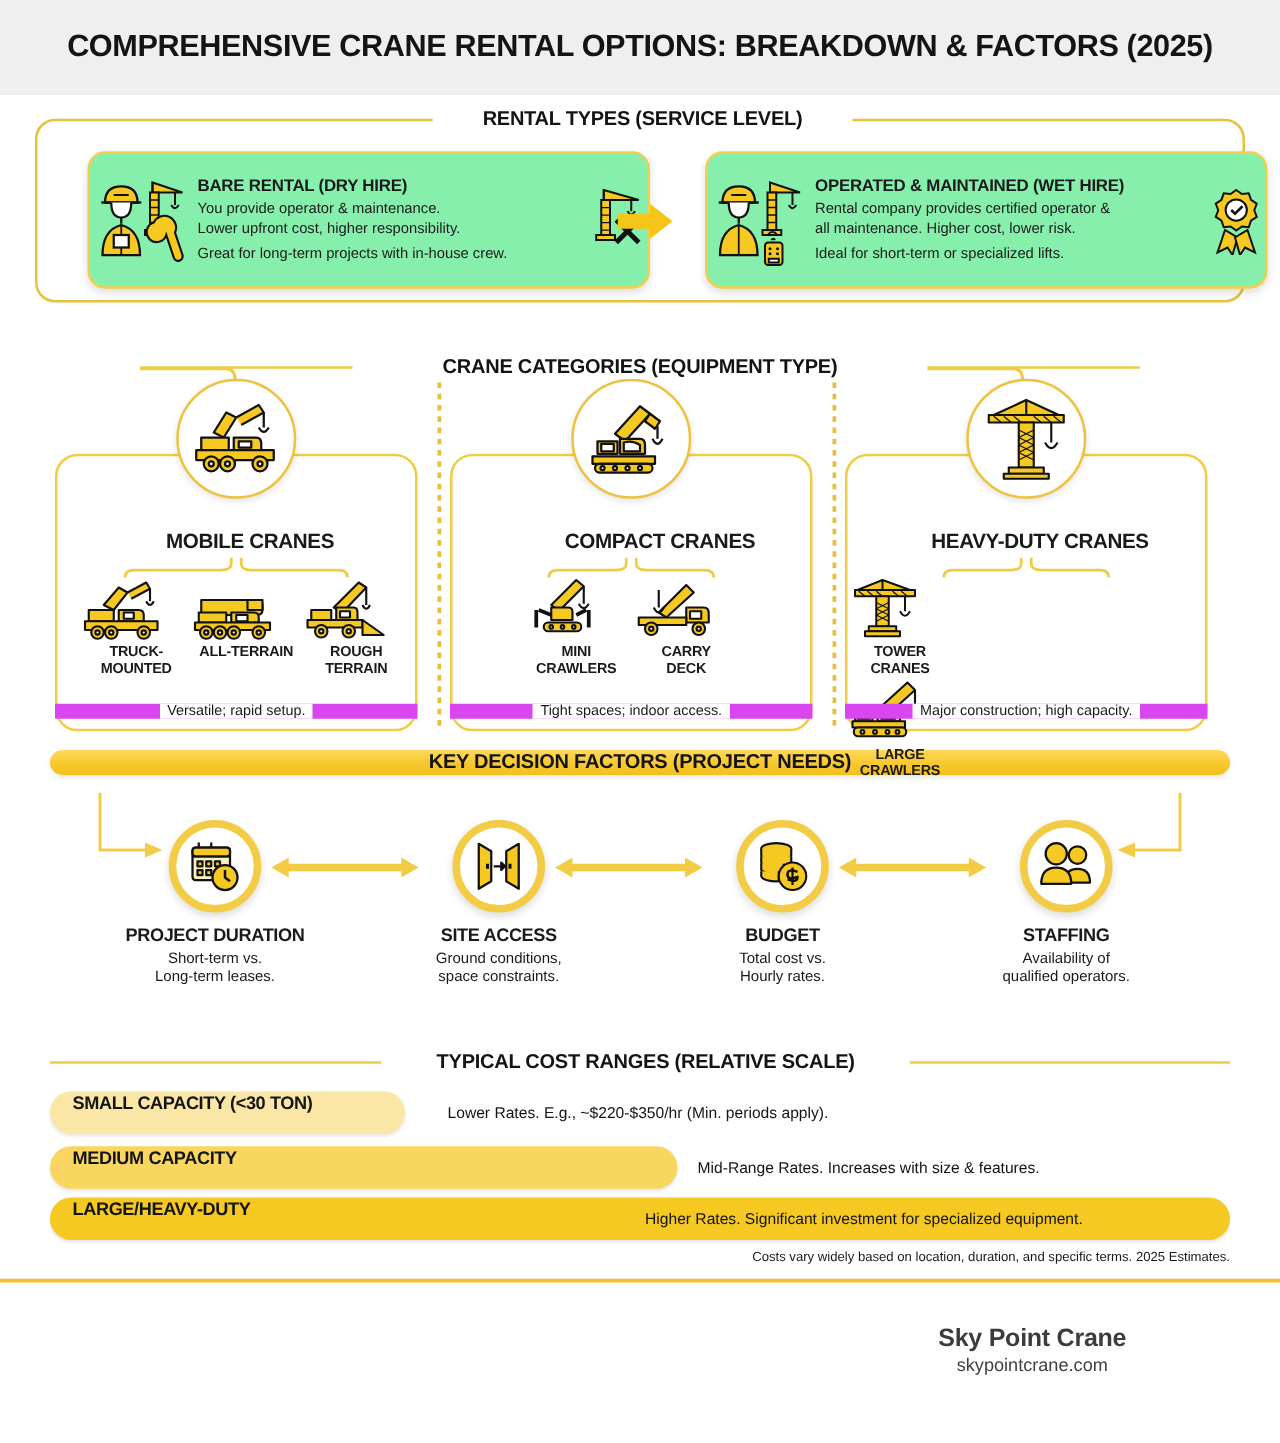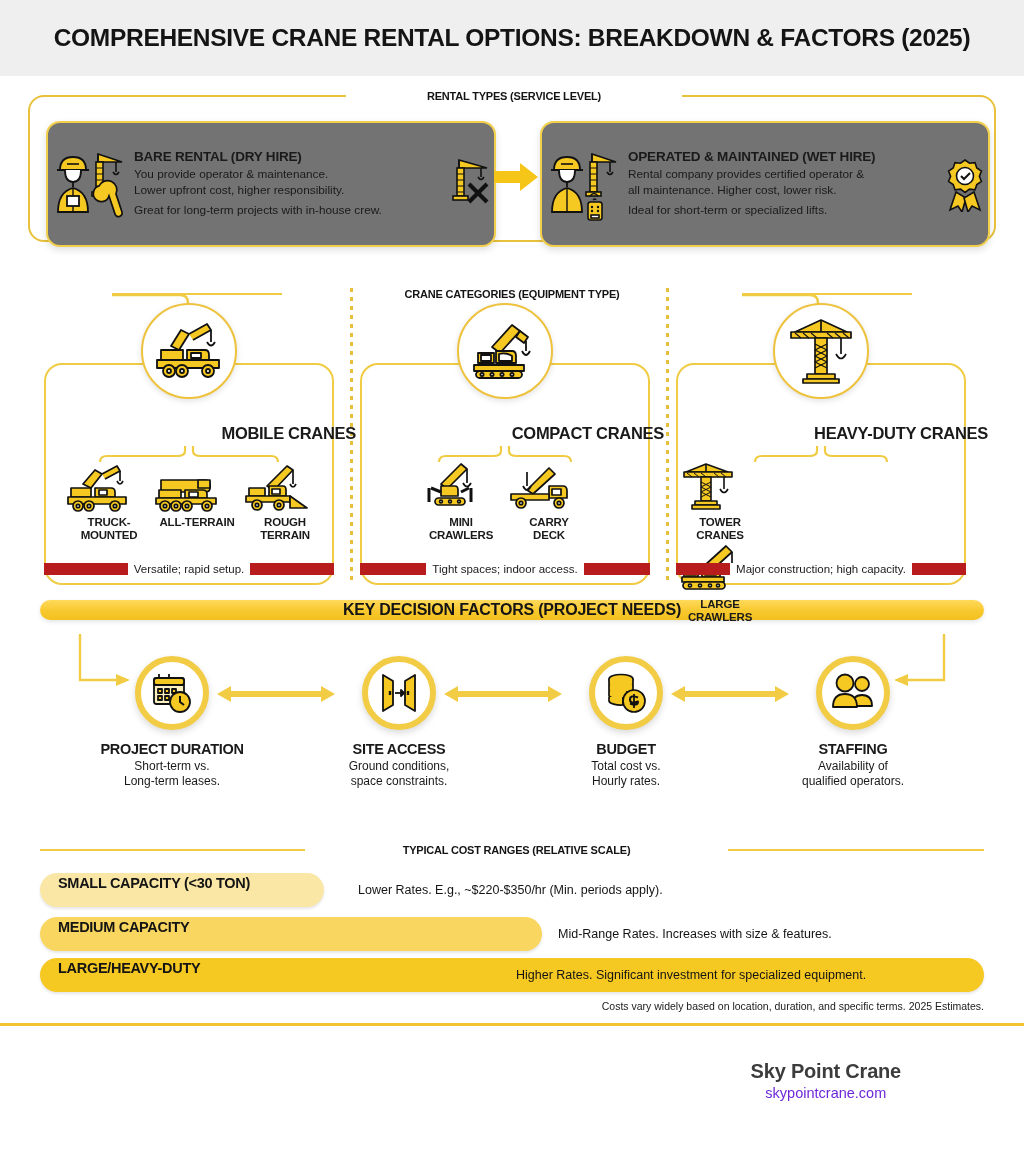--- a/index.html
+++ b/index.html
@@ -22,38 +22,38 @@
     font-size: 24.5px; font-weight: 800; letter-spacing: -0.3px;
     color:#141414; white-space:nowrap;
   }
 
   
   .sec-title-wrap {
     position:absolute; display:flex; align-items:center; justify-content:center;
     gap:14px; z-index:6;
   }
   .sec-title {
-    font-size:11px; font-weight:800; color:#141414; white-space:nowrap;
+    font-size:16px; font-weight:800; color:#141414; white-space:nowrap;
     background:#fff; padding:0 10px; letter-spacing:-0.2px;
   }
 
   
   .s1-frame {
     position:absolute; left:28px; top:95px; width:968px; height:147px;
     border:2.4px solid #e8c23c; border-radius:16px;
   }
   .s1-titlemask{
     position:absolute; left:346px; top:85px; width:336px; height:22px;
     background:#fff; z-index:5;
   }
   .card {
-    position:absolute; top:121px; width:450px; height:126px;
-    background:#737373; border:2.4px solid #f2cf4a; border-radius:14px;
+    position:absolute; top:121px; width:450px; height:110px;
+    background:#86efac; border:2.4px solid #f2cf4a; border-radius:14px;
     box-shadow: 0 3px 7px rgba(0,0,0,.13);
-    display:flex; align-items:center; z-index:7;
+    display:flex; align-items:center; z-index:7;margin-left:24px;
   }
   .card.left  { left:46px; }
   .card.right { left:540px; }
   .card-icons { width:86px; flex:none; display:flex; align-items:center; justify-content:center; }
   .card-body  { flex:1; padding-right:8px; }
   .card-title { font-size:13.5px; font-weight:800; letter-spacing:-0.2px; margin-bottom:3px; }
   .card-line  { font-size:11.8px; line-height:15.5px; color:#1a1a1a; }
   .card-line.sp { margin-top:5px; }
   .card-tail  { width:46px; flex:none; display:flex; align-items:center; justify-content:center; }
   .arrow-between {
@@ -71,34 +71,34 @@
   .s2-hdr-line {
     position:absolute; top:293px; height:2.4px; background:#f0cb44; z-index:1;
   }
   .circle-badge {
     position:absolute; top:303px; width:96px; height:96px; border-radius:50%;
     background:#fff; border:2.6px solid #eec23c; z-index:4;
     display:flex; align-items:center; justify-content:center;
     box-shadow:0 2px 6px rgba(0,0,0,.12);
   }
   .cat-name {
-    position:absolute; top:424px; width:312px; text-align:right;
+    position:absolute; top:424px; width:312px; text-align:center;
     font-size:16.5px; font-weight:800; letter-spacing:-0.3px; z-index:5;
   }
   .sub-row {
     position:absolute; top:460px; width:290px; display:flex; justify-content:center;
     z-index:5;
   }
   .sub-item { width:88px; text-align:center; }
   .sub-label {
     margin-top:2px; font-size:11.5px; font-weight:800; line-height:13px; letter-spacing:-0.2px;
   }
   .cat-foot {
     position:absolute; top:563px; width:290px; text-align:center;
-    font-size:11.5px; color:#1a1a1a; background:#b91c1c; z-index:5;
+    font-size:11.5px; color:#1a1a1a; background:#d946ef; z-index:5;
   }
   .cat-foot span { background:#fff; padding:0 6px; }
   .vsep {
     position:absolute; top:288px; width:3px; height:297px; z-index:3;
     background-image: linear-gradient(#e8bf3d 50%, rgba(255,255,255,0) 0%);
     background-position: left;
     background-size: 3px 9px;
     background-repeat: repeat-y;
   }
 
@@ -142,21 +142,21 @@
     position:absolute; right:40px; top:1000px;
     font-size:10.5px; color:#1a1a1a; white-space:nowrap;
   }
   .bottom-rule {
     position:absolute; left:0; top:1023px; width:1024px; height:2.6px; background:#f2c230;
   }
 
   
   .footer { position:absolute; right:123px; top:1060px; text-align:center; }
   .footer .brand { font-size:20px; font-weight:800; color:#3c3c3c; letter-spacing:-0.2px; }
-  .footer .site { font-size:14.5px; color:#6d28d9; margin-top:2px; }
+  .footer .site { font-size:14.5px; color:#404040; margin-top:2px; }
 
   svg { display:block; }
 </style>
 </head>
 <body>
 
 <div class="page">
 
   <div class="header">
     <h1>COMPREHENSIVE CRANE RENTAL OPTIONS: BREAKDOWN &amp; FACTORS (2025)</h1>
@@ -416,21 +416,21 @@
         <path d="M31 35 q7 -2 13 2 v5 H31 Z" fill="#fff"></path>
         <path d="M6 46 h50 v6 H6 Z"></path>
         <rect x="8" y="52" width="46" height="7" rx="3.5"></rect>
         <circle cx="14" cy="55.5" r="1.6" fill="#fff"></circle>
         <circle cx="24" cy="55.5" r="1.6" fill="#fff"></circle>
         <circle cx="34" cy="55.5" r="1.6" fill="#fff"></circle>
         <circle cx="44" cy="55.5" r="1.6" fill="#fff"></circle>
       </g>
     </svg>
   </div>
-  <div class="cat-name" style="left:352px;">COMPACT CRANES</div>
+  <div class="cat-name" style="left:372px;">COMPACT CRANES</div>
   <svg style="position:absolute;left:360px;top:446px;width:290px;height:18px;z-index:5">
     <g fill="none" stroke="#f0cb44" stroke-width="2.2">
       <path d="M141 0 v5 q0 5 -8 5 H86 q-7 0 -7 6"></path>
       <path d="M149 0 v5 q0 5 8 5 H204 q7 0 7 6"></path>
     </g>
   </svg>
   <div class="sub-row" style="left:360px;">
     <div class="sub-item">
       <svg width="74" height="54" viewBox="0 0 74 54">
         <g stroke="#111" stroke-width="1.7" fill="#f6c822" stroke-linejoin="round">

